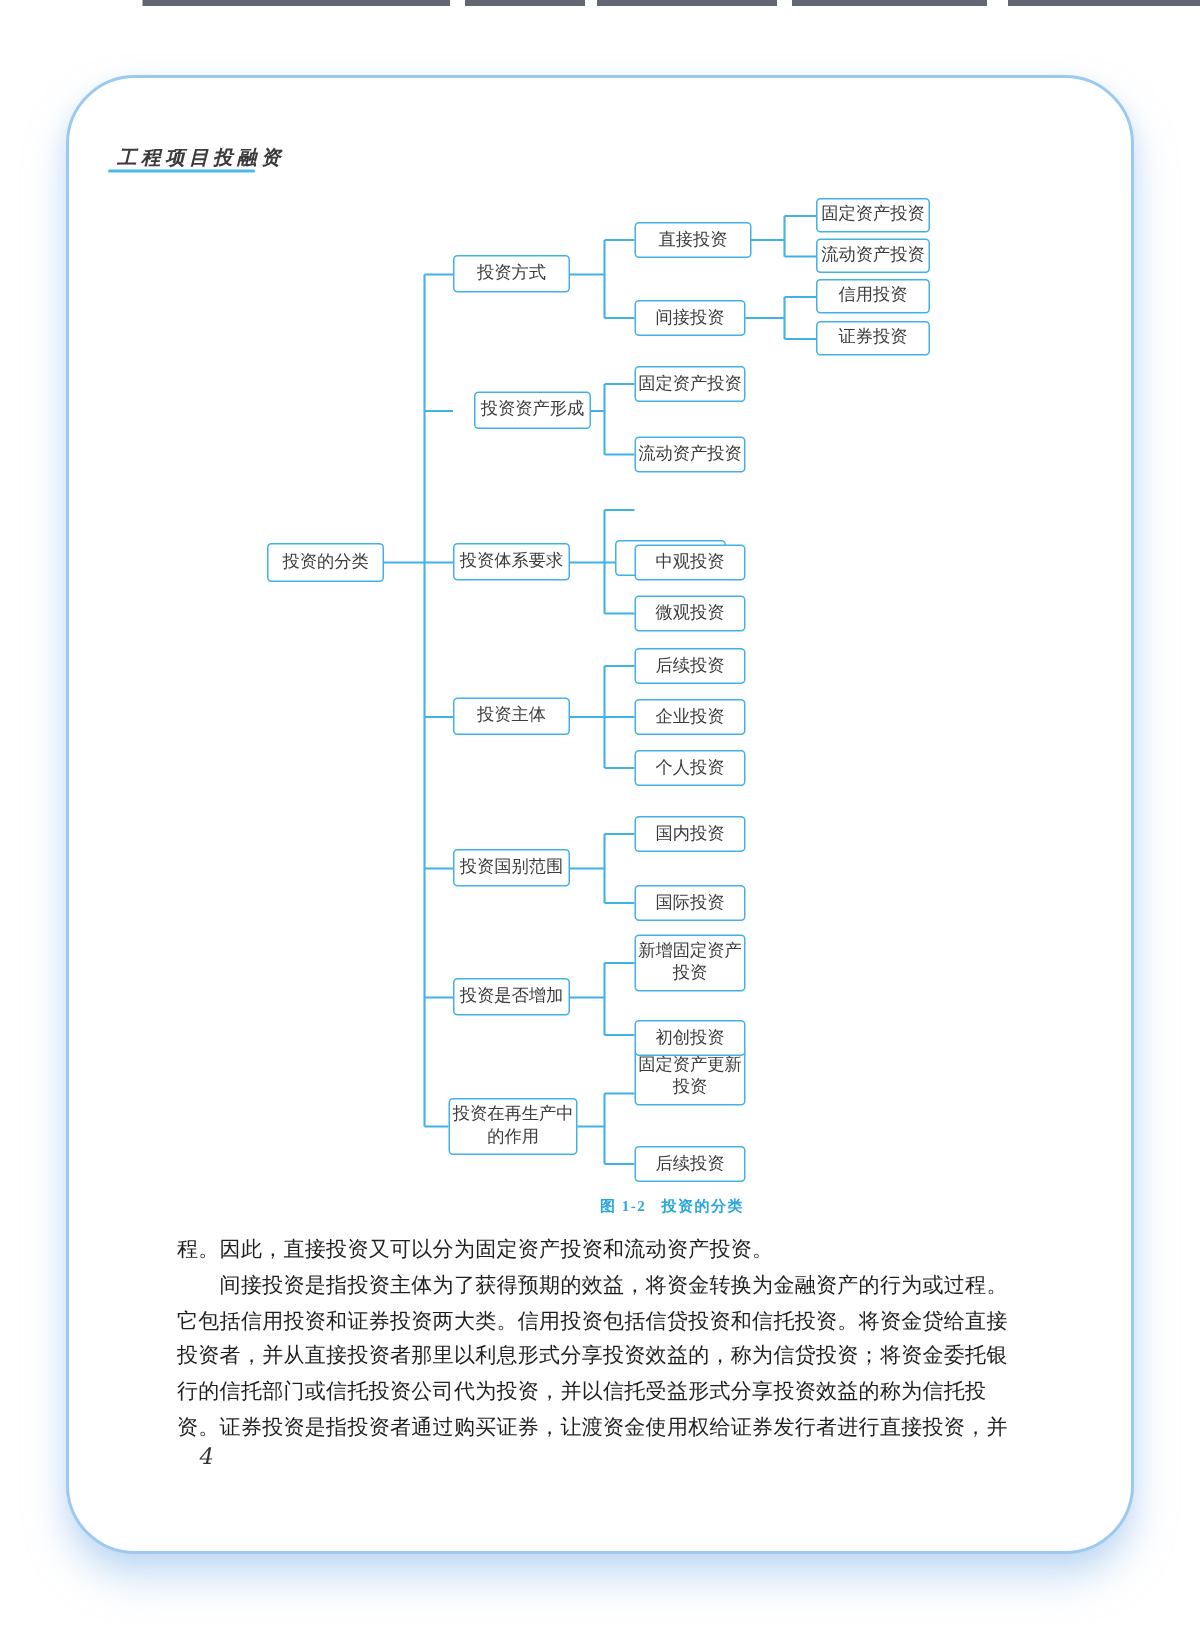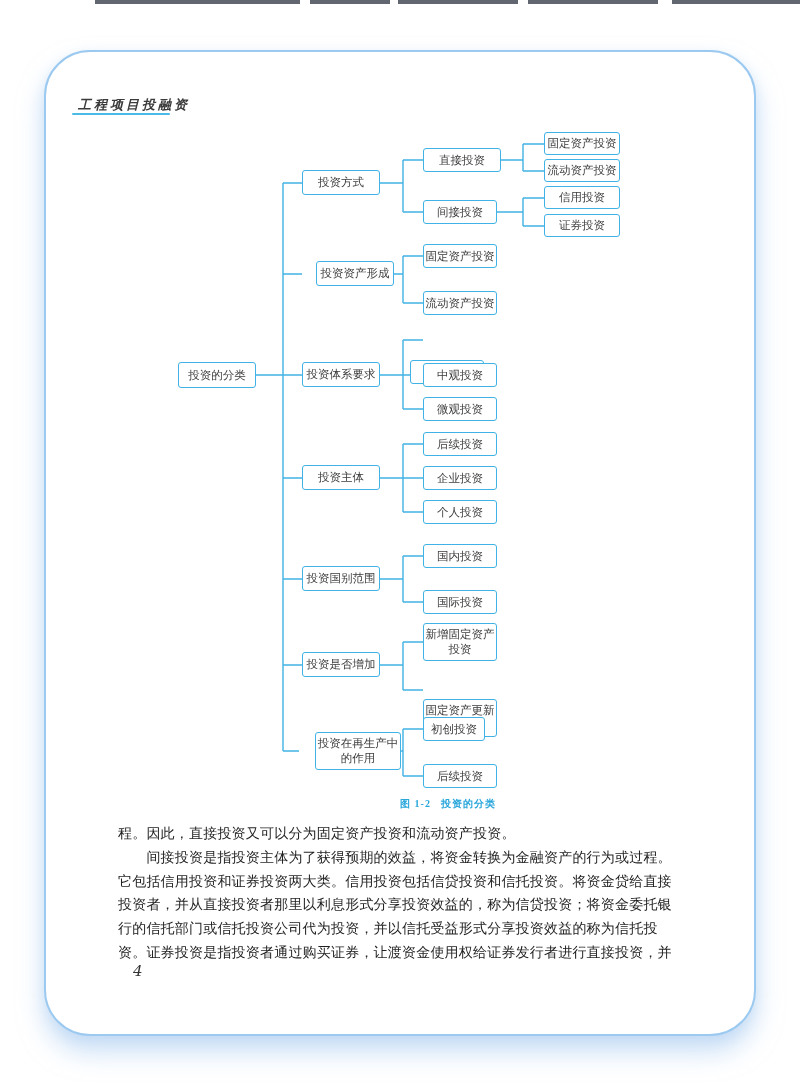--- a/index.html
+++ b/index.html
@@ -111,23 +111,23 @@
 <div class="node" style="left:302px;top:566px;width:78px;height:25px;">投资国别范围</div>
 <div class="node" style="left:423px;top:544px;width:74px;height:24px;">国内投资</div>
 <div class="node" style="left:423px;top:590px;width:74px;height:24px;">国际投资</div>
 
 <div class="node" style="left:302px;top:652px;width:78px;height:25px;">投资是否增加</div>
 <div class="node" style="left:423px;top:623px;width:74px;height:38px;">新增固定资产
 投资</div>
 <div class="node" style="left:423px;top:671px;width:74px;height:38px;margin-top:28px;">固定资产更新
 投资</div>
 
-<div class="node" style="left:299px;top:732px;width:86px;height:38px;margin-left:16px;">投资在再生产中
+<div class="node" style="left:299px;top:732px;width:86px;height:38px;">投资在再生产中
 的作用</div>
-<div class="node" style="left:423px;top:717px;width:62px;height:24px;">初创投资</div>
+<div class="node" style="left:423px;top:680px;width:74px;height:24px;">初创投资</div>
 <div class="node" style="left:423px;top:764px;width:74px;height:24px;">后续投资</div>
 
 <div class="figure-caption">
   <span class="cap-label">图 1-2</span><span>投资的分类</span>
 </div>
 
 <div class="body-text">
   <div class="line">程。因此，直接投资又可以分为固定资产投资和流动资产投资。</div>
   <div class="line">　　间接投资是指投资主体为了获得预期的效益，将资金转换为金融资产的行为或过程。</div>
   <div class="line">它包括信用投资和证券投资两大类。信用投资包括信贷投资和信托投资。将资金贷给直接</div>

